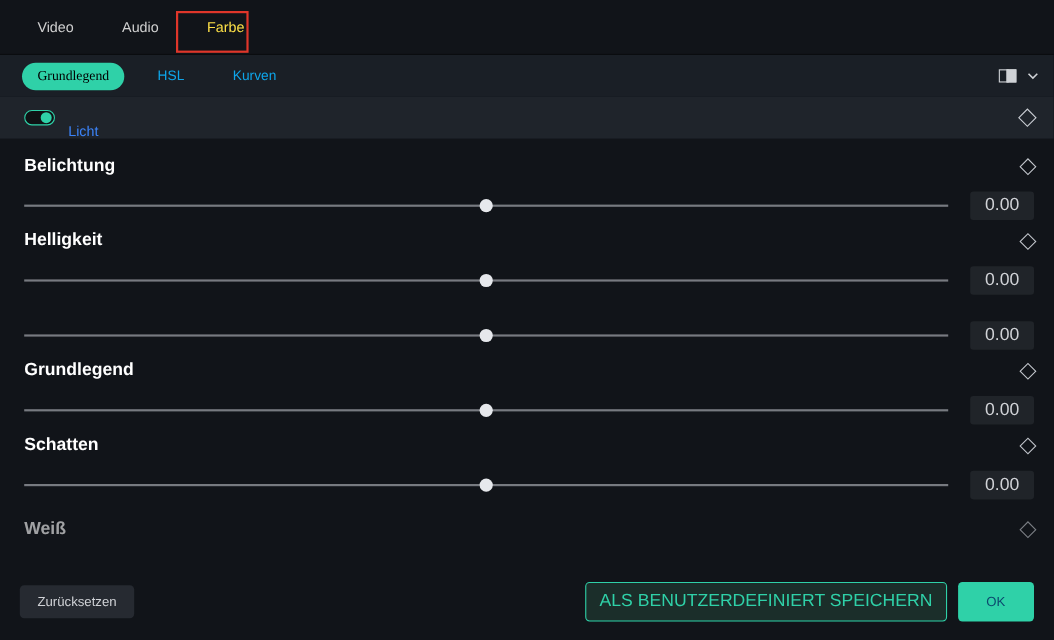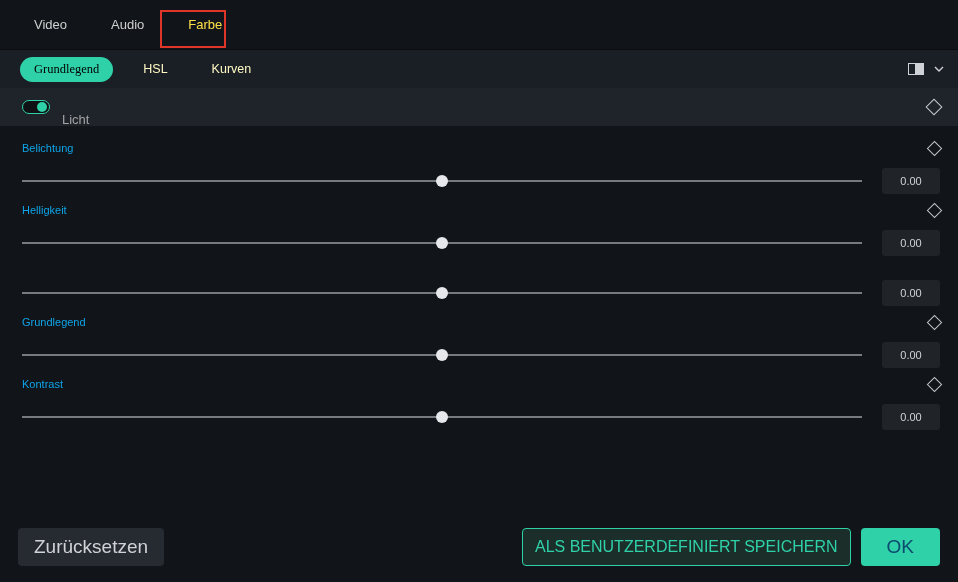--- a/index.html
+++ b/index.html
@@ -5,52 +5,52 @@
 * { margin:0; padding:0; box-sizing:border-box; font-family:Arial, sans-serif; }
 body { background:#111419; width:958px; height:582px; color:#d0d0d0; font-size:13px; overflow:hidden; position:relative; }
 
 .main-tabs { display:flex; align-items:center; padding:0 28px; height:50px; border-bottom:1px solid #0a0c0f; gap:32px; }
 .main-tab { color:#d0d0d0; cursor:pointer; padding:4px 6px; }
 .main-tab.active { color:#fde047; }
 .red-box { position:absolute; border:2px solid #e0362a; pointer-events:none; }
 
 .sub-bar { display:flex; align-items:center; height:38px; background:#1a1f26; padding:0 16px 0 20px; position:relative; }
 .sub-tabs { display:flex; align-items:center; gap:16px; }
-.sub-tab { padding:5px 14px; border-radius:14px; cursor:pointer; font-size:12.5px; color:#fef9c3; }
+.sub-tab { padding:5px 14px; border-radius:14px; cursor:pointer; font-size:12.5px; color:#0ea5e9; }
 .sub-tab.active { background:#2fd1a8; color:#000000;font-family:Liberation Serif, serif; }
 .sub-right { position:absolute; right:14px; display:flex; align-items:center; gap:10px; }
 .compare-icon { width:16px; height:12px; display:inline-block; position:relative; cursor:pointer; }
 .compare-icon::before, .compare-icon::after { content:""; position:absolute; top:0; bottom:0; width:7px; border:1px solid #cfd2d6; }
 .compare-icon::before { left:0; background:transparent; }
 .compare-icon::after { right:0; background:#cfd2d6; }
 .chev { width:10px; height:10px; display:inline-block; cursor:pointer; }
 .chev svg { width:10px; height:10px; display:block; }
 
 .section-header { display:flex; align-items:center; height:38px; background:#1f242b; padding:0 18px 0 22px; }
 .toggle { width:28px; height:14px; border-radius:8px; background:#0f1114; border:1px solid #2fd1a8; position:relative; margin-right:12px; cursor:pointer; }
 .toggle .knob { position:absolute; right:2px; top:1px; width:10px; height:10px; border-radius:50%; background:#2fd1a8; }
-.section-title { font-size:13px; color:#a3a3a3;margin-top:24px; }
+.section-title { font-size:13px; color:#3b82f6;margin-top:24px; }
 .reset-diamond { margin-left:auto; width:12px; height:12px; transform:rotate(45deg); border:1px solid #c8ccd2; cursor:pointer; }
 
 .sliders { padding:6px 0 0 0; height:calc(582px - 50px - 38px - 38px - 60px); overflow-y:auto; }
 .sliders::-webkit-scrollbar { width:6px; }
 .sliders::-webkit-scrollbar-thumb { background:#3a3f47; border-radius:3px; }
 
 .slider-row { padding:10px 18px 0 22px; }
 .slider-label-row { display:flex; align-items:center; }
-.slider-label { font-size:11px; color:#0ea5e9; }
+.slider-label { font-size:16px; color:#ffffff;font-weight:bold; }
 .slider-reset { margin-left:auto; width:11px; height:11px; transform:rotate(45deg); border:1px solid #c0c4ca; cursor:pointer; }
 .slider-track-row { display:flex; align-items:center; margin-top:14px; gap:20px; }
 .track { flex:1; height:2px; background:#777a80; position:relative; cursor:pointer; }
 .thumb { position:absolute; left:50%; top:-5px; width:12px; height:12px; border-radius:50%; background:#e6e8ec; transform:translateX(-50%); }
-.value-box { width:58px; height:26px; background:#202429; border-radius:3px; display:flex; align-items:center; justify-content:center; font-size:11px; color:#d0d2d6; cursor:text; }
+.value-box { width:58px; height:26px; background:#202429; border-radius:3px; display:flex; align-items:center; justify-content:center; font-size:16px; color:#d0d2d6; cursor:text; }
 .last-label { padding:18px 18px 0 22px; display:flex; align-items:center; opacity:0.6; }
 
 .footer { position:absolute; bottom:0; left:0; right:0; height:60px; display:flex; align-items:center; padding:0 18px 10px 18px; background:linear-gradient(#111419,#111419); }
-.btn { padding:8px 16px; border-radius:4px; font-size:19px; border:none; cursor:pointer; }
+.btn { padding:8px 16px; border-radius:4px; font-size:12px; border:none; cursor:pointer; }
 .btn-dark { background:#262a31; color:#d0d2d6; }
 .footer-right { margin-left:auto; display:flex; gap:10px; }
 .btn-outline { background:#1b2e2a; color:#2fd1a8; border:1px solid #2fd1a8; font-size:16px; padding:8px 12px; }
 .btn-primary { background:#2fd1a8; color:#0c4a6e; padding:8px 26px; font-weight:500; }
 </style>
 </head>
 <body>
 
 <div class="main-tabs">
   <div class="main-tab">Video</div>
@@ -128,31 +128,35 @@
     <div class="slider-track-row">
       <div class="track">
           <div class="thumb"></div>
         </div>
       <div class="value-box">0.00</div>
     </div>
   </div>
 
   <div class="slider-row">
     <div class="slider-label-row">
-      <div class="slider-label">Kontrast</div>
+      <div class="slider-label">Schatten</div>
       <div class="slider-reset"></div>
     </div>
     <div class="slider-track-row">
       <div class="track">
           <div class="thumb"></div>
         </div>
       <div class="value-box">0.00</div>
     </div>
   </div>
 
+  <div class="last-label">
+    <div class="slider-label">Weiß</div>
+    <div class="slider-reset" style="margin-left:auto;"></div>
+  </div>
 
 </div>
 
 <div class="footer">
   <button class="btn btn-dark">Zurücksetzen</button>
   <div class="footer-right">
     <button class="btn btn-outline">ALS BENUTZERDEFINIERT SPEICHERN</button>
     <button class="btn btn-primary">OK</button>
   </div>
 </div>

